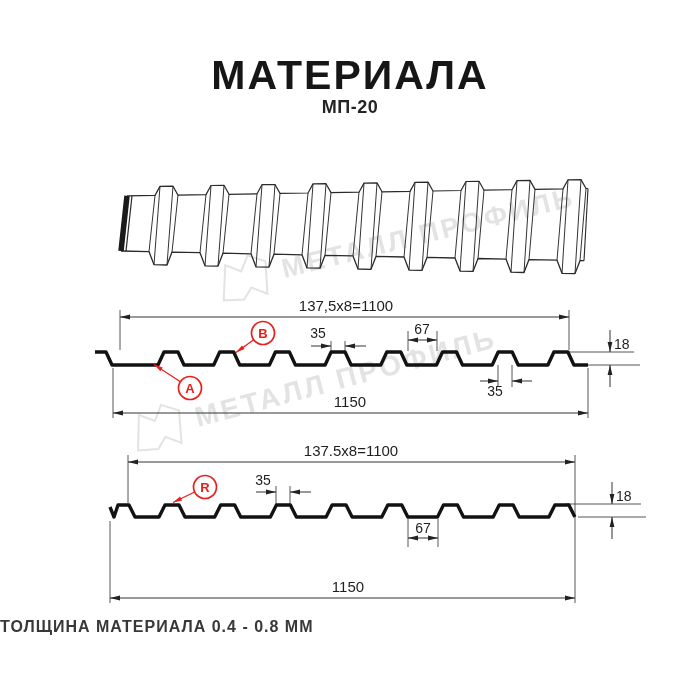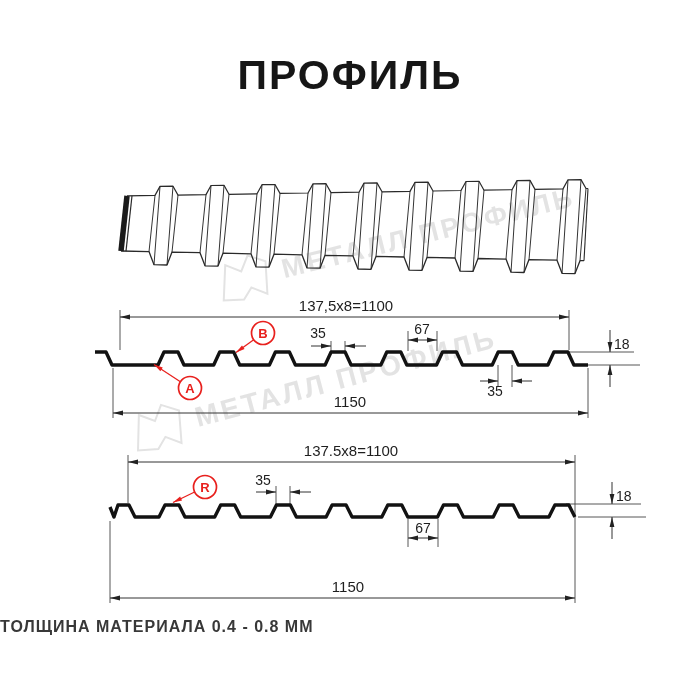--- a/index.html
+++ b/index.html
@@ -21,21 +21,22 @@
   #svgS2{top:440px;}
   text.dim{font-family:"Liberation Sans",sans-serif;font-size:15px;fill:#1e1e1e;}
   text.dimsmall{font-family:"Liberation Sans",sans-serif;font-size:14px;fill:#1e1e1e;}
   text.lbl{font-family:"Liberation Sans",sans-serif;font-size:13px;font-weight:bold;}
 </style>
 </head>
 <body>
 
 <div class="page">
 
-  <div class="title">ПРОФИЛЬ</div>
+  <div class="title">МАТЕРИАЛА</div>
+  <div class="subtitle">МП-20</div>
 
   <div class="wm" id="wm1">
     <svg width="58" height="48" viewBox="0 0 58 48">
       <path d="M4 40 L14 6 L28 16 L38 2 L54 12 L48 44 L34 34 L24 44 Z" fill="none" stroke="#e3e3e3" stroke-width="2"></path>
     </svg>
     <span>МЕТАЛЛ ПРОФИЛЬ</span>
   </div>
   <div class="wm" id="wm2">
     <svg width="58" height="48" viewBox="0 0 58 48">
       <path d="M4 40 L14 6 L28 16 L38 2 L54 12 L48 44 L34 34 L24 44 Z" fill="none" stroke="#e3e3e3" stroke-width="2"></path>

